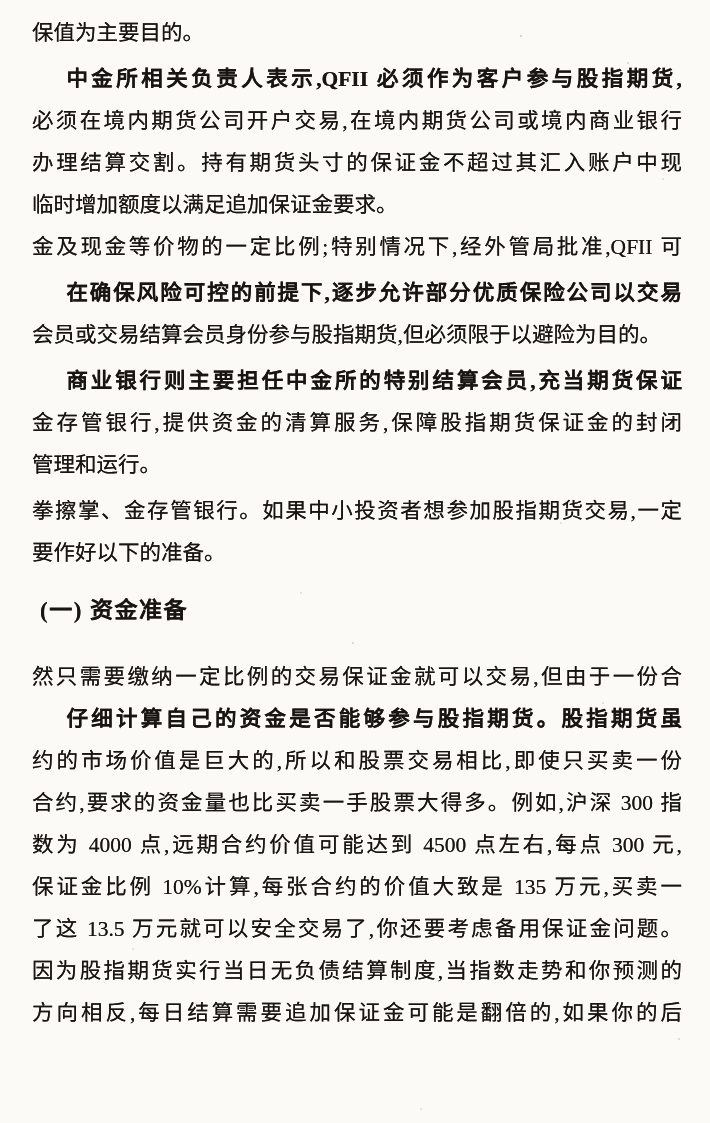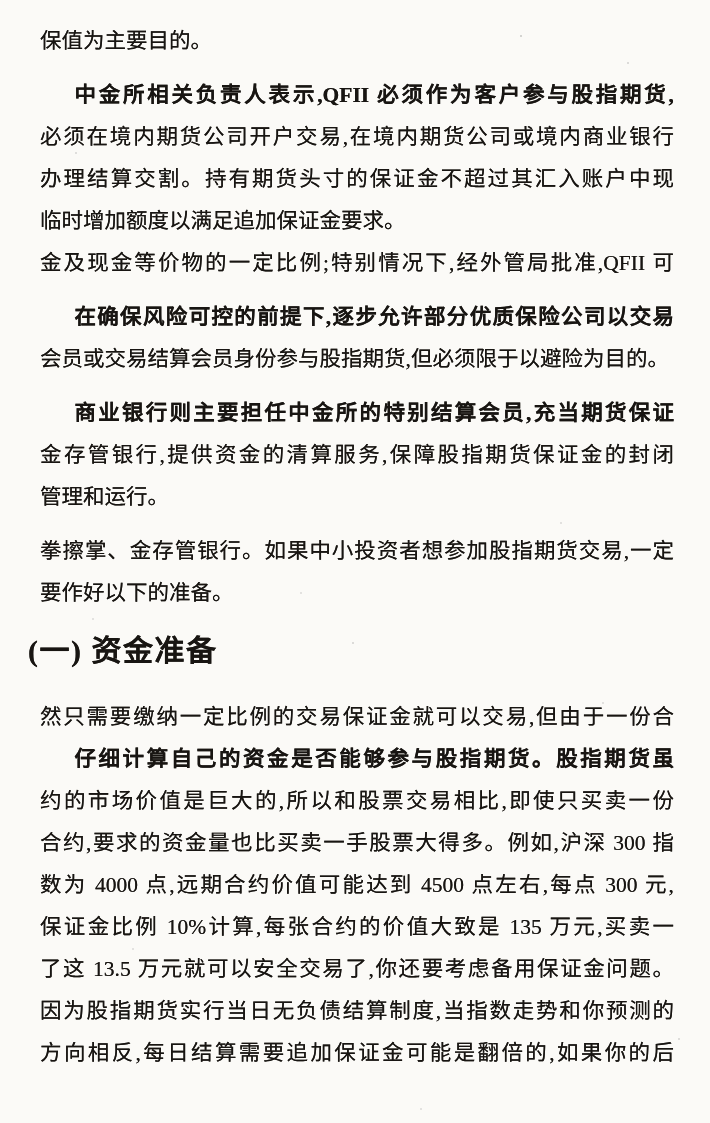--- a/index.html
+++ b/index.html
@@ -32,41 +32,41 @@
       92px 618px 0 rgba(60,60,60,.12),
       352px 642px 0 rgba(60,60,60,.16),
       602px 702px 0 rgba(60,60,60,.13),
       132px 948px 0 rgba(60,60,60,.12),
       678px 1038px 0 rgba(60,60,60,.15),
       420px 1108px 0 rgba(60,60,60,.12);
   }
   .page-inner {
     padding: 8px 24px 0 28px;
   }
-  .paragraph { margin: 12px; }
+  .paragraph { margin: 4px; }
   .line {
     font-size: 21.5px;
     line-height: 42px;
     text-align: justify;
     text-align-last: justify;
     white-space: nowrap;
     overflow: hidden;
     text-shadow: 0 0 0.5px rgba(24,21,18,.85);
   }
   .line.indent { text-indent: 1.6em; font-weight: bold; }
   .line.para-end {
     text-align: left;
     text-align-last: left;
   }
   .heading {
-    font-size: 30px;
+    font-size: 23px;
     font-weight: bold;
     line-height: 42px;
     letter-spacing: 1.5px;
-    margin: 16px 0 24px 0;
+    margin: 16px 0 24px 12px;
     text-shadow: 0 0 0.6px rgba(24,21,18,.85);
   }
 </style>
 </head>
 <body>
 
 <div class="page-inner">
     <div class="paragraph">
       <div class="line para-end">保值为主要目的。</div>
     </div>

